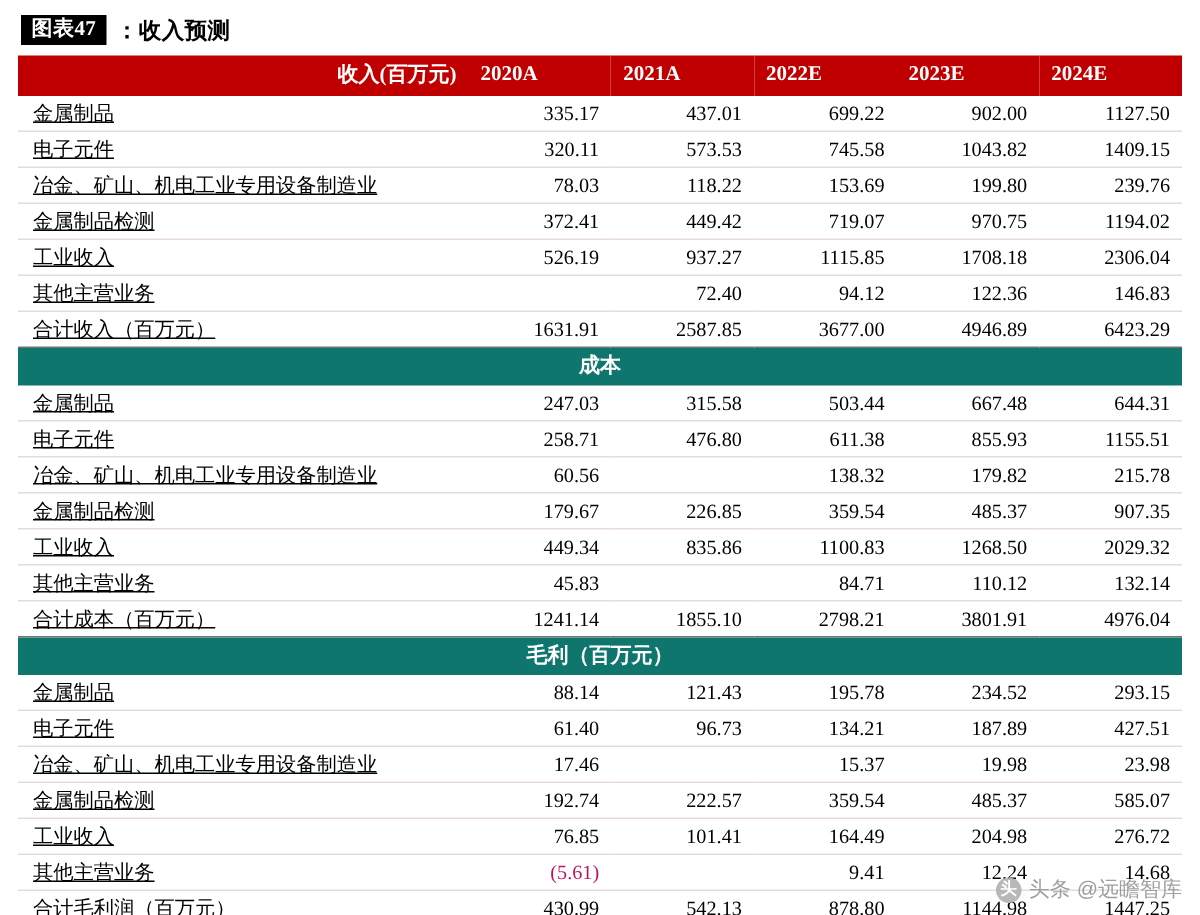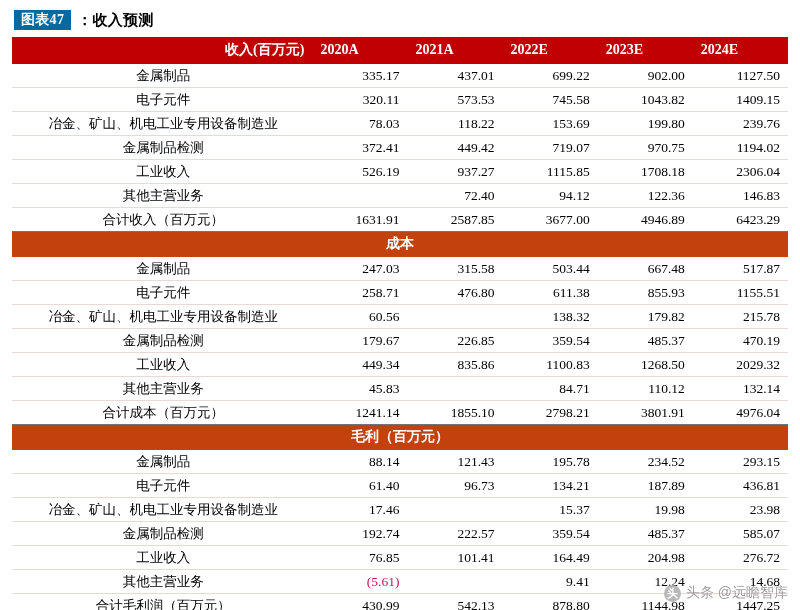--- a/index.html
+++ b/index.html
@@ -23,21 +23,21 @@
   }
   .caption {
     display: flex;
     align-items: center;
     font-size: 15px;
     font-weight: bold;
     margin: 4px 0 7px 2px;
     letter-spacing: 0.3px;
   }
   .caption .cap-label {
-    background: #0369a1;
+    background: #000000;
     color: #ffffff;
     padding: 2px 7px 3px 7px;
     font-size: 14px;
     font-weight: bold;
     margin-right: 6px;
     line-height: 1.1;
   }
   .caption .cap-text {
     font-size: 15px;
     font-weight: bold;
@@ -57,38 +57,39 @@
     font-weight: bold;
     font-size: 14px;
     padding: 4px 8px 5px 8px;
     text-align: left;
     border: none;
   }
   .hdr-row td.first {
     text-align: right;
   }
   .section-row td {
-    background: #c2410c;
+    background: #0f766e;
     color: #ffffff;
     font-weight: bold;
     font-size: 14px;
     padding: 3px 8px 4px 8px;
     text-align: center;
     border: none;
   }
   tbody tr.data td {
     padding: 2px 8px 2px 8px;
     text-align: right;
     border-bottom: 1px solid #e8d9d9;
     white-space: nowrap;
     height: 19px;
   }
   tbody tr.data td.first {
-    text-align: center;
+    text-align: left;
     padding-left: 10px;
+    text-decoration: underline;
   }
   tbody tr.data.total td {
     border-bottom: 1px solid #737373;
   }
   tbody tr.data.lastrow td {
     border-bottom: none;
   }
   .neg {
     color: #be185d;
   }
@@ -204,21 +205,21 @@
         </tr>
         <tr class="section-row">
           <td colspan="6">成本</td>
         </tr>
         <tr class="data">
           <td class="first">金属制品</td>
           <td>247.03</td>
           <td>315.58</td>
           <td>503.44</td>
           <td>667.48</td>
-          <td>517.87</td>
+          <td>644.31</td>
         </tr>
         <tr class="data">
           <td class="first">电子元件</td>
           <td>258.71</td>
           <td>476.80</td>
           <td>611.38</td>
           <td>855.93</td>
           <td>1155.51</td>
         </tr>
         <tr class="data">
@@ -228,21 +229,21 @@
           <td>138.32</td>
           <td>179.82</td>
           <td>215.78</td>
         </tr>
         <tr class="data">
           <td class="first">金属制品检测</td>
           <td>179.67</td>
           <td>226.85</td>
           <td>359.54</td>
           <td>485.37</td>
-          <td>470.19</td>
+          <td>907.35</td>
         </tr>
         <tr class="data">
           <td class="first">工业收入</td>
           <td>449.34</td>
           <td>835.86</td>
           <td>1100.83</td>
           <td>1268.50</td>
           <td>2029.32</td>
         </tr>
         <tr class="data">
@@ -271,21 +272,21 @@
           <td>195.78</td>
           <td>234.52</td>
           <td>293.15</td>
         </tr>
         <tr class="data">
           <td class="first">电子元件</td>
           <td>61.40</td>
           <td>96.73</td>
           <td>134.21</td>
           <td>187.89</td>
-          <td>436.81</td>
+          <td>427.51</td>
         </tr>
         <tr class="data">
           <td class="first">冶金、矿山、机电工业专用设备制造业</td>
           <td>17.46</td>
           <td></td>
           <td>15.37</td>
           <td>19.98</td>
           <td>23.98</td>
         </tr>
         <tr class="data">

